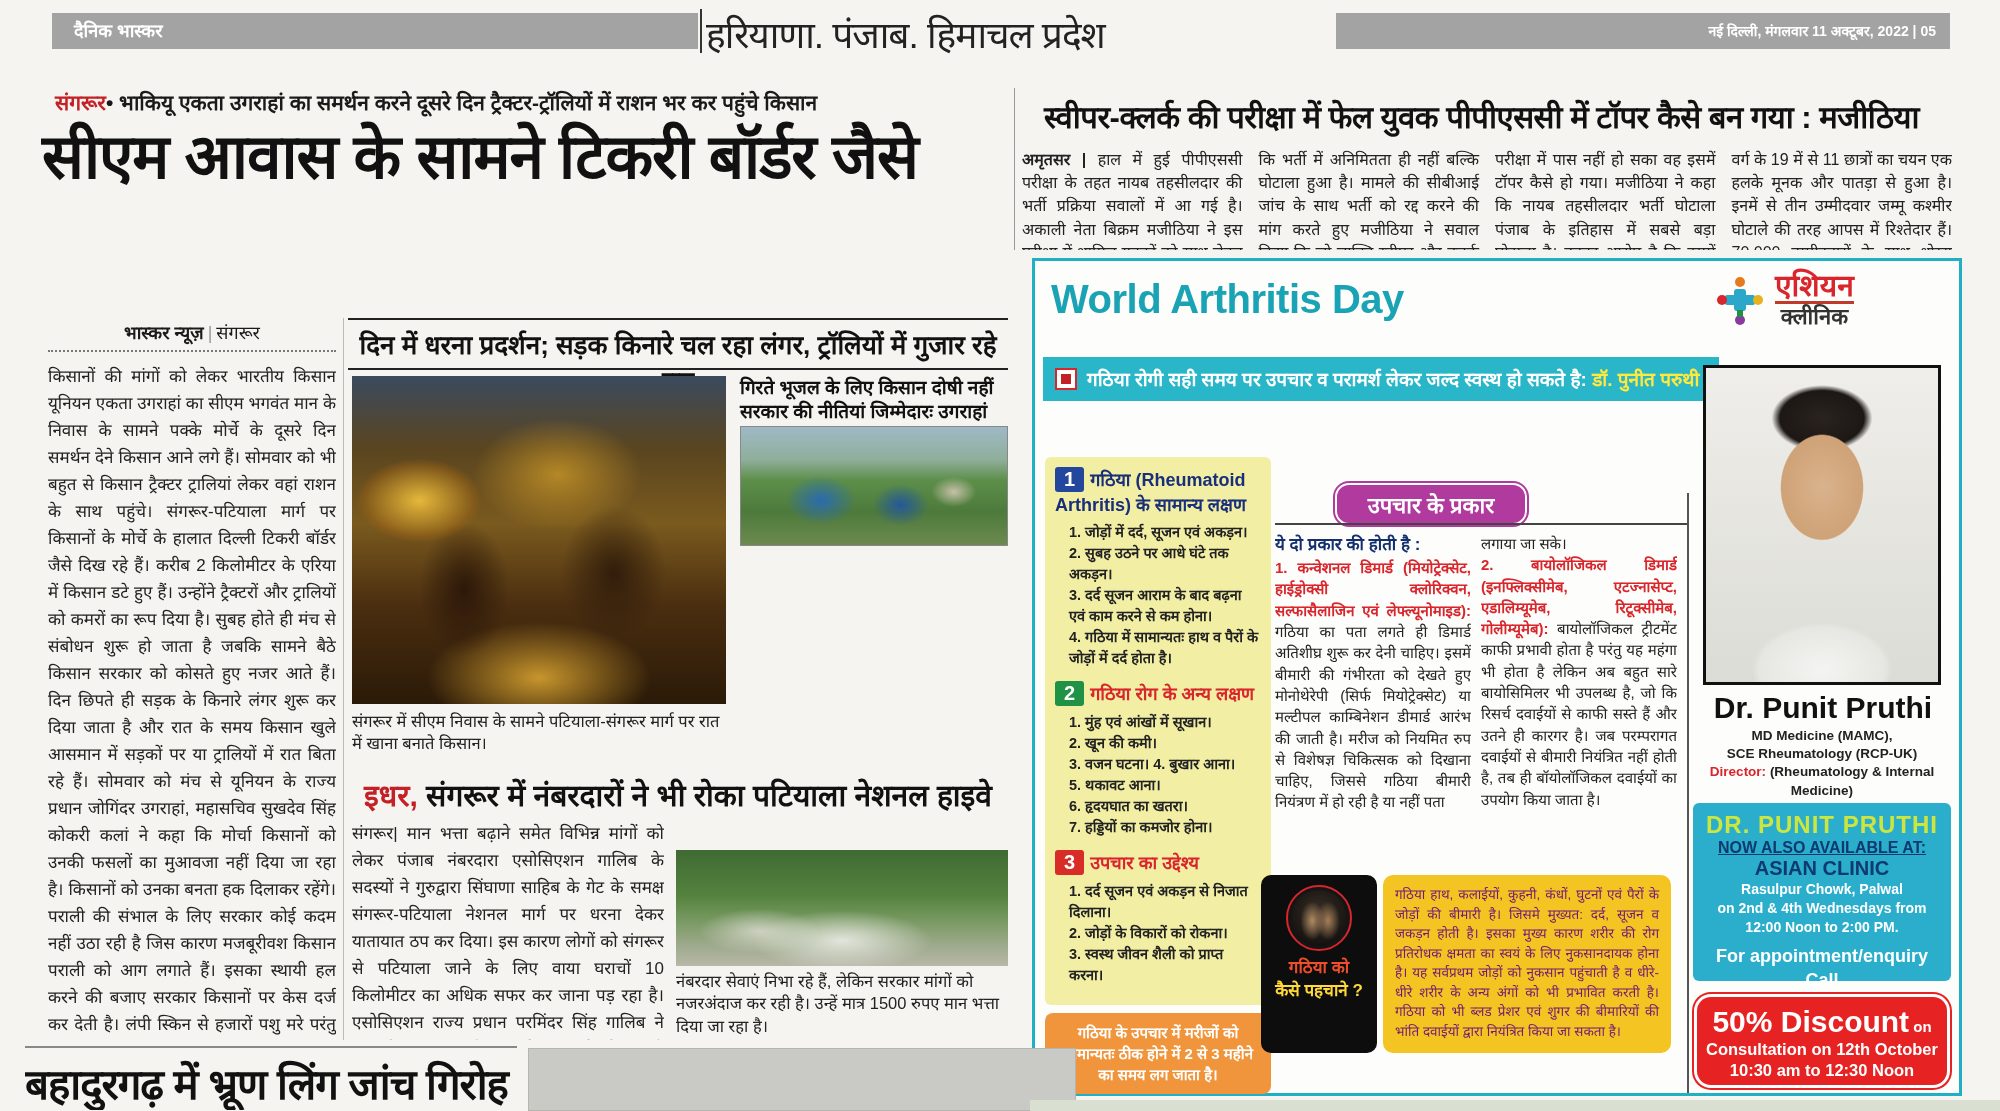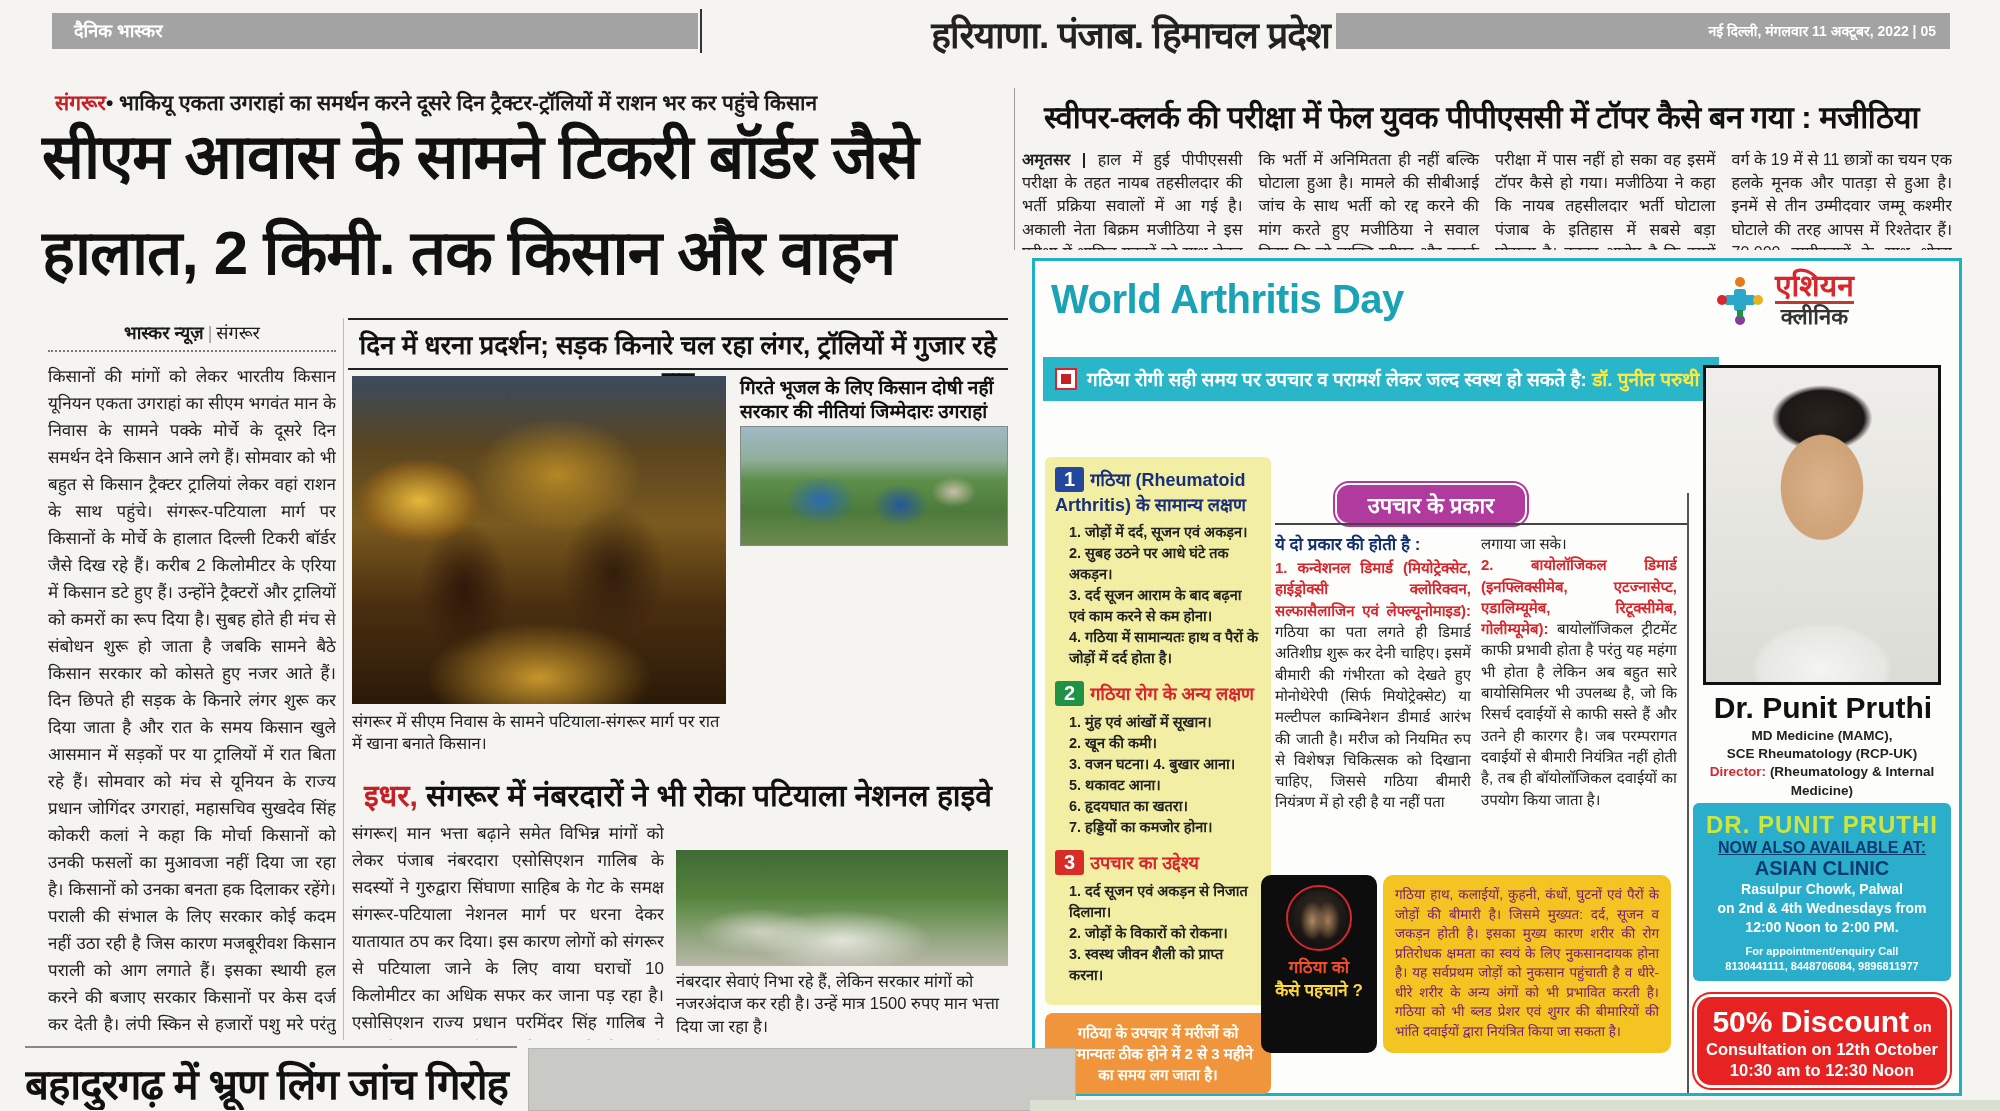--- a/index.html
+++ b/index.html
@@ -7,21 +7,21 @@
   body { font-family:"Liberation Sans","DejaVu Sans",sans-serif; }
   #page {
     position:relative; width:2000px; height:1111px; margin:0 auto;
     background:#f5f4f0; overflow:hidden; color:#1a1a1a;
   }
   .abs { position:absolute; }
 
   
   .graybar { background:#a3a3a3; }
   .masthead { color:#fff; font-weight:bold; font-size:18px; line-height:36px; padding-left:22px; }
-  .region-title { font-size:37px; font-weight:700; letter-spacing:-1px; text-align:right; color:#222; }
+  .region-title { font-size:37px; font-weight:400; letter-spacing:-1px; text-align:left; color:#222; }
   .dateline { color:#fff; font-size:14px; line-height:36px; text-align:right; padding-right:14px; font-weight:bold; }
   .vrule { background:#333; width:2px; }
 
   
   .kicker { font-size:21px; font-weight:bold; }
   .kicker .loc { color:#c42127; }
   .lead-headline { font-size:62px; font-weight:800; letter-spacing:-1px; line-height:1.0; color:#111; }
   .byline { font-size:18px; text-align:center; }
   .byline b { font-weight:800; }
   .byline .sep { color:#999; font-weight:normal; padding:0 4px; }
@@ -114,21 +114,21 @@
       linear-gradient(180deg, #efeeea 0%, #dcdcd6 100%);
   }
   .doc-name { font-size:30px; font-weight:800; text-align:center; color:#111; }
   .doc-creds { font-size:13.5px; font-weight:bold; text-align:center; line-height:1.35; color:#222; }
   .doc-creds .red { color:#d8262c; }
   .avail-box { background:#2aaecb; border-radius:6px; text-align:center; padding:8px 6px; }
   .avail-name { color:#cde63f; font-size:24px; font-weight:800; letter-spacing:1px; }
   .avail-l1 { color:#0e3a70; font-size:16px; font-weight:800; text-decoration:underline; }
   .avail-l2 { color:#0e3a70; font-size:20px; font-weight:800; }
   .avail-sm { color:#fff; font-size:14px; font-weight:bold; line-height:1.35; }
-  .avail-call { color:#fff; font-size:11px; font-weight:800; margin-top:7px; line-height:1.35; }
+  .avail-call { color:#fff; font-size:18px; font-weight:800; margin-top:7px; line-height:1.35; }
   .discount-box { background:#e62222; border-radius:14px; color:#fff; text-align:center; padding:8px 6px; box-shadow:0 0 0 3px #fff, 0 0 0 5px #e62222; }
   .disc-big { font-size:30px; font-weight:800; }
   .disc-sm { font-size:15px; font-weight:bold; }
   .disc-l2 { font-size:16.5px; font-weight:800; line-height:1.3; }
 
   .bottom-headline { font-size:42px; font-weight:800; letter-spacing:-1px; color:#111; }
   .bottom-strip { background:#d9e0d2; }
 
   
   .ac-icon { position:relative; width:54px; height:54px; flex:0 0 auto; }
@@ -144,21 +144,20 @@
   <div class="abs vrule" style="left:700px; top:9px; height:44px;"></div>
   <div class="abs region-title" style="left:706px; top:8px; width:624px;">हरियाणा. पंजाब. हिमाचल प्रदेश</div>
   <div class="abs graybar" style="left:1336px; top:13px; width:614px; height:36px;">
     <div class="dateline">नई दिल्ली, मंगलवार 11 अक्टूबर, 2022 | 05</div>
   </div>
 
   <div class="abs kicker" style="left:55px; top:88px; width:960px;">
     <span class="loc">संगरूर</span><span>• भाकियू एकता उगराहां का समर्थन करने दूसरे दिन ट्रैक्टर-ट्रॉलियों में राशन भर कर पहुंचे किसान</span>
   </div>
   <div class="abs lead-headline" style="left:42px; top:126px; width:970px;">सीएम आवास के सामने टिकरी बॉर्डर जैसे</div>
-  <div class="abs lead-headline" style="left:42px; top:222px; width:970px;">हालात, 2 किमी. तक किसान और वाहन</div>
 
   <div class="abs byline" style="left:48px; top:320px; width:288px;">
     <b>भास्कर न्यूज़</b><span class="sep">|</span><span>संगरूर</span>
   </div>
   <div class="abs dotrule" style="left:48px; top:350px; width:288px;"></div>
   <div class="abs bodytext" style="left:48px; top:363px; width:288px; height:678px; overflow:hidden;">किसानों की मांगों को लेकर भारतीय किसान यूनियन एकता उगराहां का सीएम भगवंत मान के निवास के सामने पक्के मोर्चे के दूसरे दिन समर्थन देने किसान आने लगे हैं। सोमवार को भी बहुत से किसान ट्रैक्टर ट्रालियां लेकर वहां राशन के साथ पहुंचे। संगरूर-पटियाला मार्ग पर किसानों के मोर्चे के हालात दिल्ली टिकरी बॉर्डर जैसे दिख रहे हैं। करीब 2 किलोमीटर के एरिया में किसान डटे हुए हैं। उन्होंने ट्रैक्टरों और ट्रालियों को कमरों का रूप दिया है। सुबह होते ही मंच से संबोधन शुरू हो जाता है जबकि सामने बैठे किसान सरकार को कोसते हुए नजर आते हैं। दिन छिपते ही सड़क के किनारे लंगर शुरू कर दिया जाता है और रात के समय किसान खुले आसमान में सड़कों पर या ट्रालियों में रात बिता रहे हैं। सोमवार को मंच से यूनियन के राज्य प्रधान जोगिंदर उगराहां, महासचिव सुखदेव सिंह कोकरी कलां ने कहा कि मोर्चा किसानों को उनकी फसलों का मुआवजा नहीं दिया जा रहा है। किसानों को उनका बनता हक दिलाकर रहेंगे। पराली की संभाल के लिए सरकार कोई कदम नहीं उठा रही है जिस कारण मजबूरीवश किसान पराली को आग लगाते हैं। इसका स्थायी हल करने की बजाए सरकार किसानों पर केस दर्ज कर देती है। लंपी स्किन से हजारों पशु मरे परंतु सरकार ने कोई मुआवजा नहीं दिया।</div>
 
   <div class="abs" style="left:343px; top:318px; width:1px; height:722px; background:#bbb;"></div>
 
   <div class="abs hrule" style="left:348px; top:318px; width:660px;"></div>

